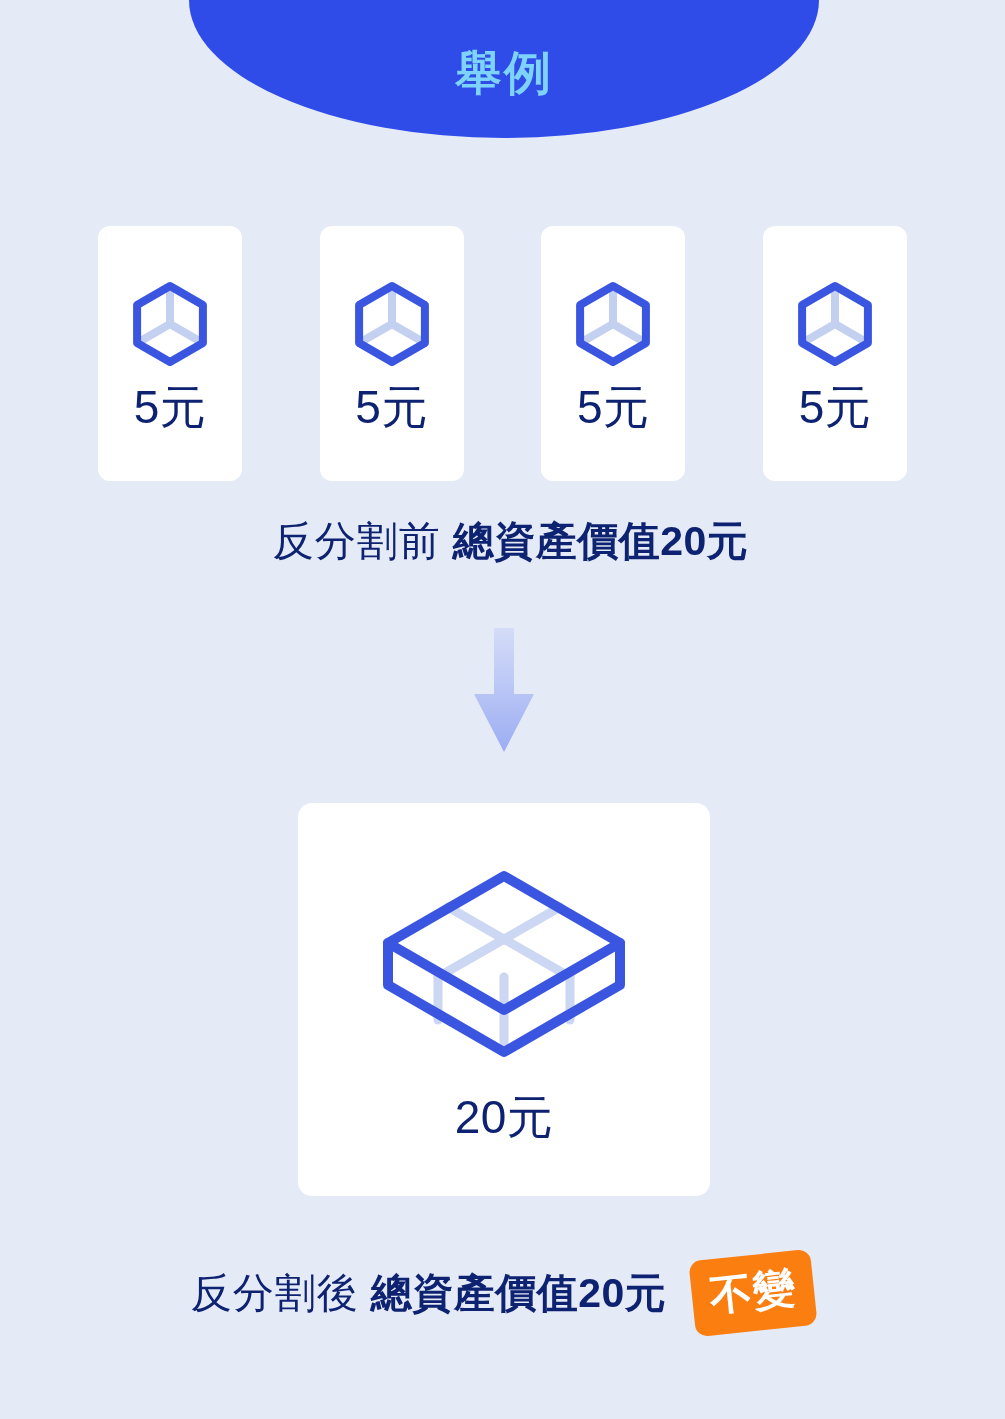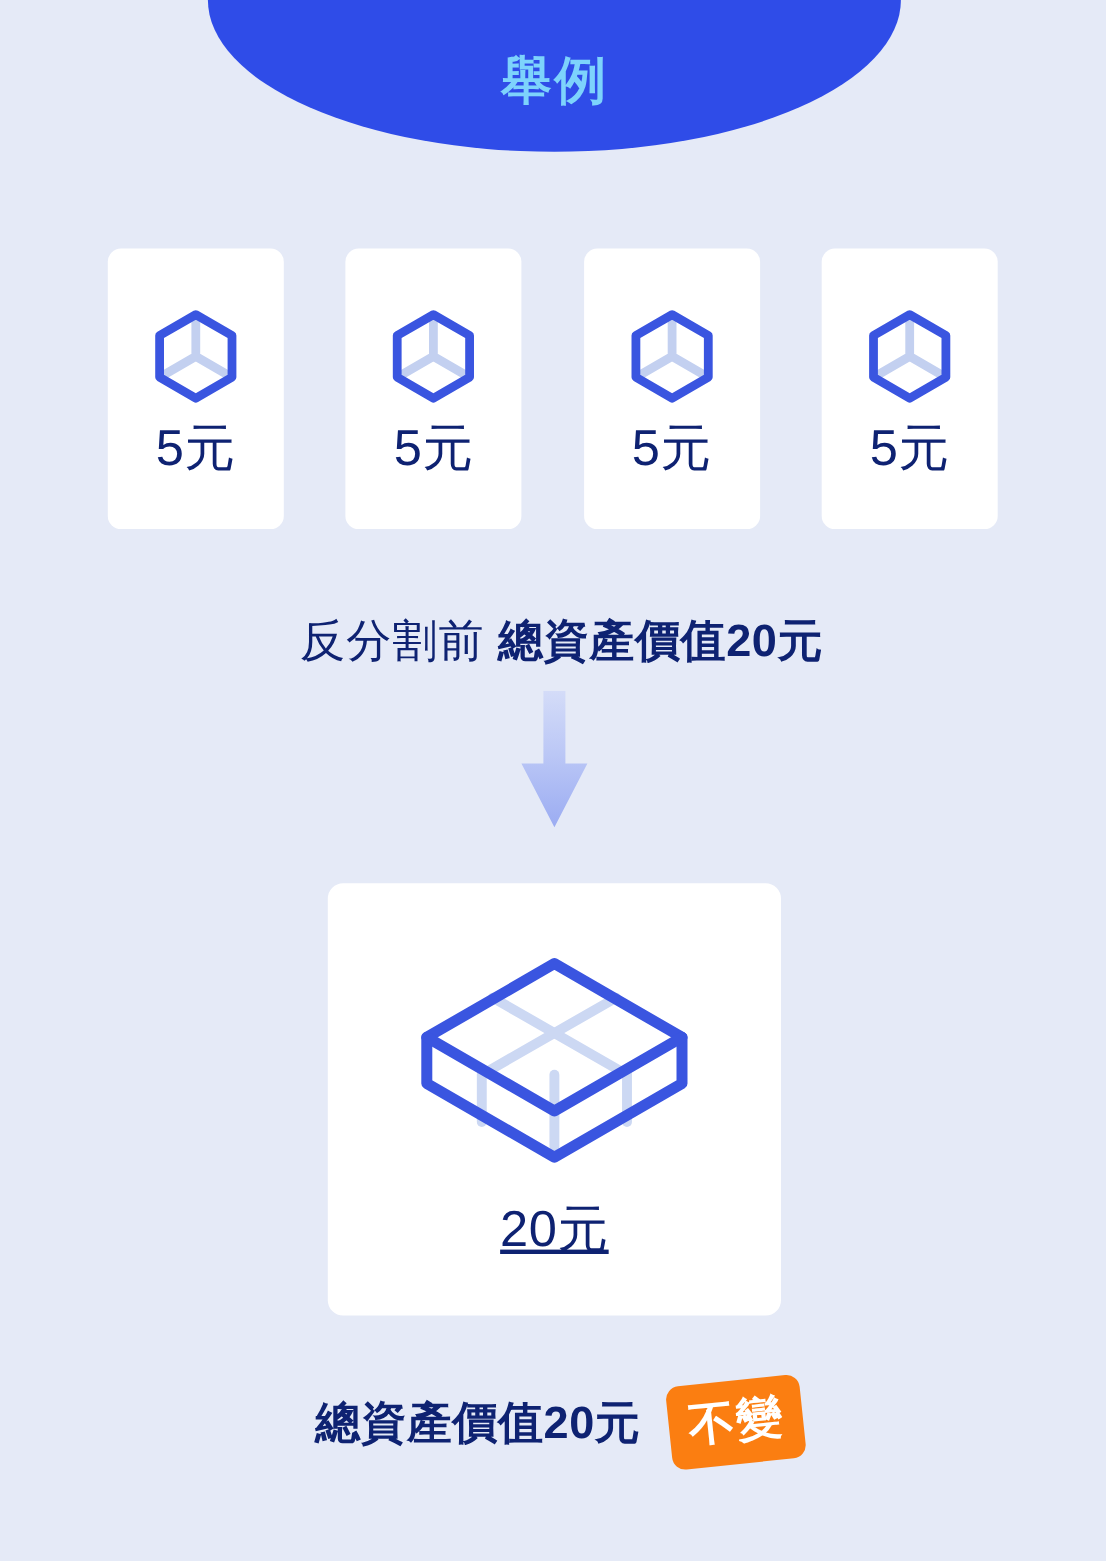--- a/index.html
+++ b/index.html
@@ -48,21 +48,21 @@
     position: absolute;
     left: 98px;
     top: 226px;
     width: 809px;
     height: 255px;
     display: flex;
     justify-content: space-between;
   }
 
   .asset-card {
-    width: 160px;
+    width: 144px;
     height: 255px;
     background: #FFFFFF;
     border-radius: 12px;
     display: flex;
     flex-direction: column;
     align-items: center;
     justify-content: center;
   }
 
   .asset-card .cube-wrap {
@@ -97,21 +97,21 @@
     letter-spacing: 1px;
   }
 
   .caption .cap-strong {
     font-size: 41px;
     font-weight: 700;
     letter-spacing: 0.5px;
     margin-left: 12px;
   }
 
-  #caption-before { top: 562px; padding-left: 16px; }
+  #caption-before { top: 521px; padding-left: 16px; }
 
   #caption-after {
     top: 1255px;
     display: flex;
     align-items: center;
     justify-content: center;
   }
 
   
   #flow-arrow {
@@ -143,21 +143,20 @@
     display: block;
     margin-bottom: 34px;
   }
 
   #merged-card .card-value {
     font-size: 46px;
     font-weight: 400;
     color: #0E2272;
     line-height: 1;
     letter-spacing: 0.5px;
-    text-decoration: underline;
   }
 
   
   #unchanged-badge {
     display: inline-block;
     margin-left: 26px;
     background: #FB7E11;
     color: #FFFFFF;
     font-size: 42px;
     font-weight: 700;
@@ -263,15 +262,16 @@
         <path d="M134 16 L250 83 L250 125 L134 192 L18 125 L18 83 Z" stroke="#3A55E0" stroke-width="10"></path>
 
         <path d="M18 83 L134 150 L250 83" stroke="#3A55E0" stroke-width="10"></path>
       </g>
     </svg>
   </span>
   <span class="card-value">20元</span>
 </div>
 
 <div class="caption" id="caption-after">
+  <span class="cap-light">反分割後</span>
     <span class="cap-strong">總資產價值20元</span>
   <span id="unchanged-badge">不變</span>
 </div>
 
 </body></html>

